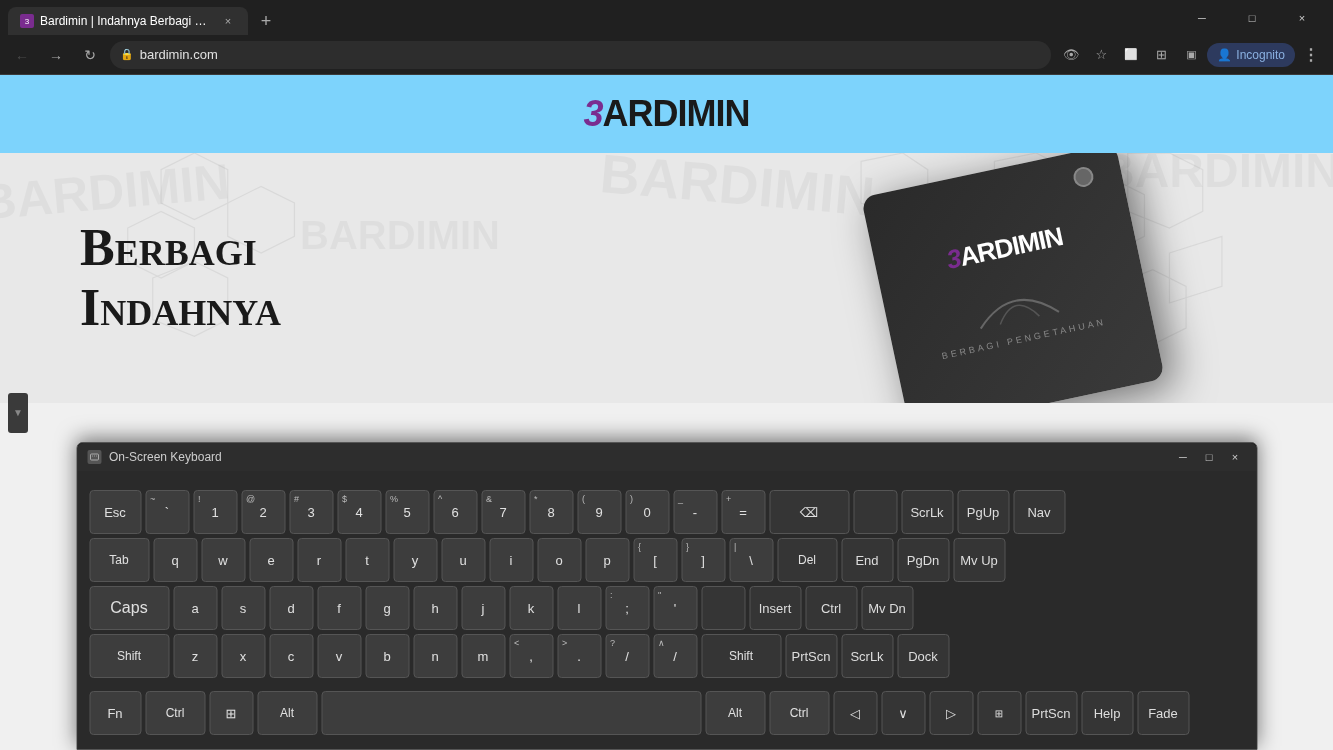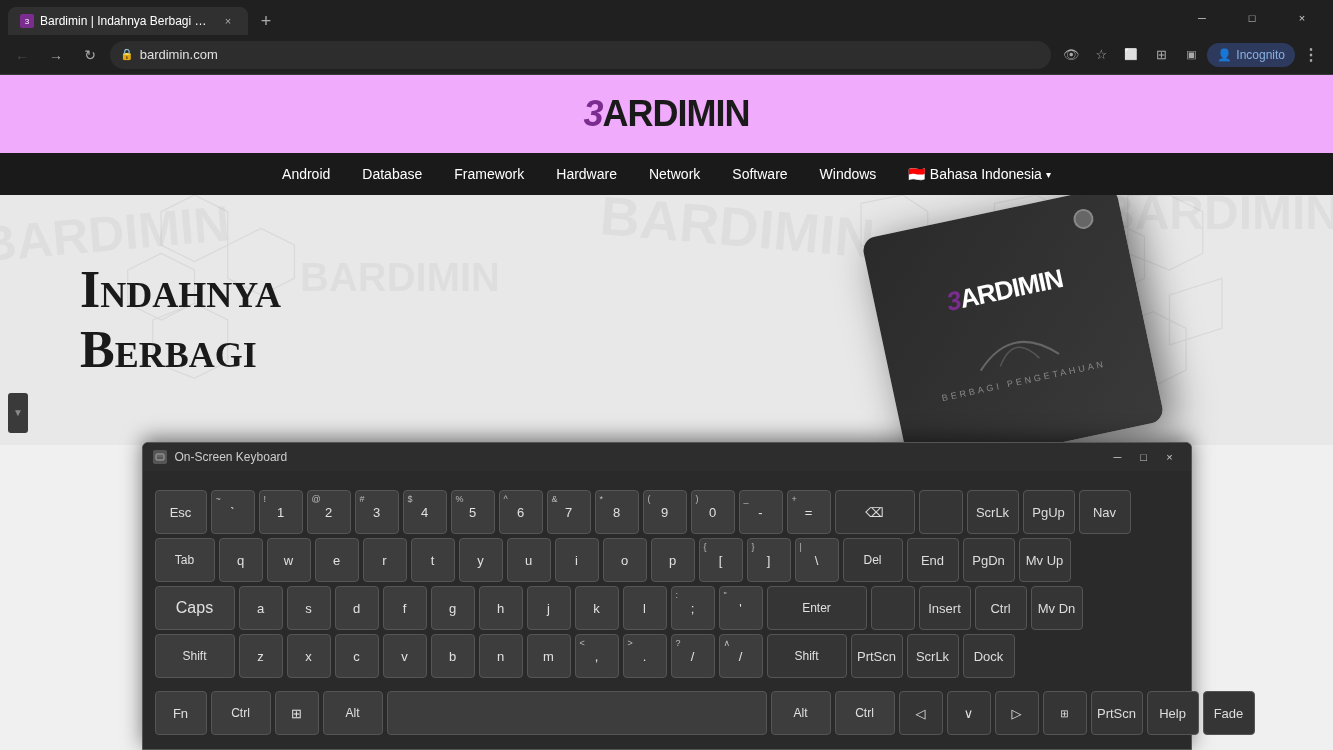--- a/index.html
+++ b/index.html
@@ -30,40 +30,40 @@
     .toolbar-icons { display: flex; align-items: center; gap: 2px; }
     .toolbar-icon { width: 28px; height: 28px; display: flex; align-items: center; justify-content: center; border-radius: 50%; cursor: pointer; color: #aaa; font-size: 13px; }
     .profile-btn { height: 24px; padding: 0 10px; background: #2d3a5e; border-radius: 12px; display: flex; align-items: center; gap: 4px; color: #8ab0e0; font-size: 12px; cursor: pointer; }
     .kebab-btn { width: 28px; height: 28px; display: flex; align-items: center; justify-content: center; border-radius: 50%; cursor: pointer; color: #aaa; font-size: 16px; font-weight: bold; }
 
     
     .website { flex: 1; background: #f0f0f0; overflow: hidden; position: relative; }
 
     
     .site-header { background: #1a1a1a; }
-    .site-logo-bar { background: #f0abfc; padding: 18px 0; display: flex; justify-content: center; align-items: center; }
+    .site-logo-bar { background: #7dd3fc; padding: 18px 0; display: flex; justify-content: center; align-items: center; }
     .site-logo { font-size: 36px; font-weight: 900; color: #1a1a1a; letter-spacing: -1px; font-family: Arial Black, sans-serif; }
     .site-nav { background: #1a1a1a; display: flex; justify-content: center; align-items: center; gap: 32px; padding: 0; height: 42px; }
     .site-nav a { color: #fff; text-decoration: none; font-size: 14px; font-weight: 500; cursor: pointer; }
     .lang-btn { display: flex; align-items: center; gap: 4px; color: #fff; font-size: 14px; cursor: pointer; }
 
     
     .hero { background: #e8e8e8; min-height: 250px; display: flex; align-items: center; padding: 40px 80px; position: relative; overflow: hidden; }
     .hero-text { position: relative; z-index: 2; }
     .hero-title { font-size: 52px; font-weight: 900; color: #1a1a1a; line-height: 1.1; font-family: 'Palatino Linotype', serif; }
     .hero-image { position: absolute; right: 100px; top: 20px; bottom: 0; width: 380px; display: flex; align-items: center; justify-content: center; }
 
     
     .tag-visual { width: 320px; height: 280px; position: relative; }
 
     
     .watermark { position: absolute; font-size: 60px; font-weight: 900; color: rgba(0,0,0,0.04); font-family: Arial Black, sans-serif; pointer-events: none; white-space: nowrap; }
 
     
-    .osk-overlay { position: absolute; bottom: 0; left: 50%; transform: translateX(-50%); width: 1050px; background: #1a1a1a; border: 1px solid #555; border-radius: 6px 6px 0 0; box-shadow: 0 -4px 20px rgba(0,0,0,0.5); z-index: 100; }
+    .osk-overlay { position: absolute; bottom: 0; left: 50%; transform: translateX(-50%); width: 1181px; background: #1a1a1a; border: 1px solid #555; border-radius: 6px 6px 0 0; box-shadow: 0 -4px 20px rgba(0,0,0,0.5); z-index: 100; }
     .osk-titlebar { background: #2d2d2d; height: 28px; display: flex; align-items: center; padding: 0 10px; gap: 8px; border-radius: 6px 6px 0 0; }
     .osk-title-text { font-size: 12px; color: #ccc; flex: 1; }
     .osk-controls { display: flex; gap: 4px; }
     .osk-ctrl-btn { width: 22px; height: 20px; display: flex; align-items: center; justify-content: center; cursor: pointer; color: #ccc; font-size: 11px; border-radius: 3px; }
     .osk-body { background: #2a2a2a; padding: 10px 12px; }
     .key-row { display: flex; gap: 4px; margin-bottom: 4px; align-items: flex-end; }
     .key { background: #3d3d3d; border-radius: 4px; color: #e0e0e0; font-size: 13px; display: flex; align-items: center; justify-content: center; flex-direction: column; cursor: pointer; user-select: none; min-height: 44px; border: 1px solid #555; transition: background 0.1s; position: relative; }
     .key .top-char { font-size: 9px; color: #bbb; position: absolute; top: 3px; left: 4px; }
     .key .main-char { font-size: 13px; }
     .key.wide-1 { min-width: 60px; }
@@ -125,34 +125,20 @@
   </div>
 
   <div class="website">
 
     <div class="site-header">
       <div class="site-logo-bar">
         <div class="site-logo">
           <span style="color:#7a2c8f; font-style:italic;">3</span><span>ARDIMIN</span>
         </div>
       </div>
-      <nav class="site-nav">
-        <a>Android</a>
-        <a>Database</a>
-        <a>Framework</a>
-        <a>Hardware</a>
-        <a>Network</a>
-        <a>Software</a>
-        <a>Windows</a>
-        <div class="lang-btn">
-          <span>🇮🇩</span>
-          <span>Bahasa Indonesia</span>
-          <span style="font-size:10px;">▾</span>
-        </div>
-      </nav>
     </div>
 
     <div class="hero">
 
       <div class="watermark" style="top:10px; left:-20px; font-size:50px; transform:rotate(-5deg);">BARDIMIN</div>
       <div class="watermark" style="top:60px; left:300px; font-size:40px;">BARDIMIN</div>
       <div class="watermark" style="top:0; left:600px; font-size:55px; transform:rotate(5deg);">BARDIMIN</div>
       <div class="watermark" style="top:80px; left:900px; font-size:42px;">BARDIMIN</div>
       <div class="watermark" style="top:-10px; left:1100px; font-size:48px;">BARDIMIN</div>
 
@@ -167,24 +153,24 @@
         <polygon points="1220,0 1270,0 1310,20 1310,70 1270,90 1220,70" fill="none" stroke="#888" stroke-width="1.5"></polygon>
         <polygon points="1130,130 1180,110 1220,130 1220,180 1180,200 1130,180" fill="none" stroke="#888" stroke-width="1.5"></polygon>
         <polygon points="1200,160 1250,140 1290,160 1290,210 1250,230 1200,210" fill="none" stroke="#888" stroke-width="1.5"></polygon>
         <polygon points="1270,120 1333,100 1333,160 1270,180" fill="none" stroke="#888" stroke-width="1.5"></polygon>
         <polygon points="50,150 100,130 140,150 140,200 100,220 50,200" fill="none" stroke="#888" stroke-width="1.5"></polygon>
       </svg>
 
       <div class="hero-text">
         <div class="hero-title">
           <div style="font-family:'Palatino Linotype',Georgia,serif; font-size:52px; font-weight:900; color:#1a1a1a; line-height:1.15;">
-            <span style="font-variant:small-caps;">Indahnya</span>
+            <span style="font-variant:small-caps;">Berbagi</span>
           </div>
           <div style="font-family:'Palatino Linotype',Georgia,serif; font-size:52px; font-weight:900; color:#1a1a1a; line-height:1.15;">
-            <span style="font-variant:small-caps;">Berbagi</span>
+            <span style="font-variant:small-caps;">Indahnya</span>
           </div>
         </div>
       </div>
 
       <div class="hero-image">
         <div class="tag-visual">
           <div style="position:relative; width:280px; height:260px; margin-top:20px;">
 
             <div style="position:absolute; width:3px; height:55px; background:#555; top:-35px; right:55px; transform:rotate(8deg); border-radius:2px;"></div>
 
@@ -388,23 +374,20 @@
               <span class="main-char">l</span>
             </div>
           <div class="key std">
               <span class="top-char">:</span>
               <span class="main-char">;</span>
             </div>
           <div class="key std">
               <span class="top-char">"</span>
               <span class="main-char">'</span>
             </div>
-          <div class="key wide-3 right-group">
-              <span class="main-char" style="font-size:12px;">Enter</span>
-            </div>
           <div class="key std right-group"></div>
           <div class="key nav-key right-group">
               <span class="main-char">Insert</span>
             </div>
           <div class="key nav-key right-group">
               <span class="main-char">Ctrl</span>
             </div>
           <div class="key nav-key right-group">
               <span class="main-char">Mv Dn</span>
             </div>

